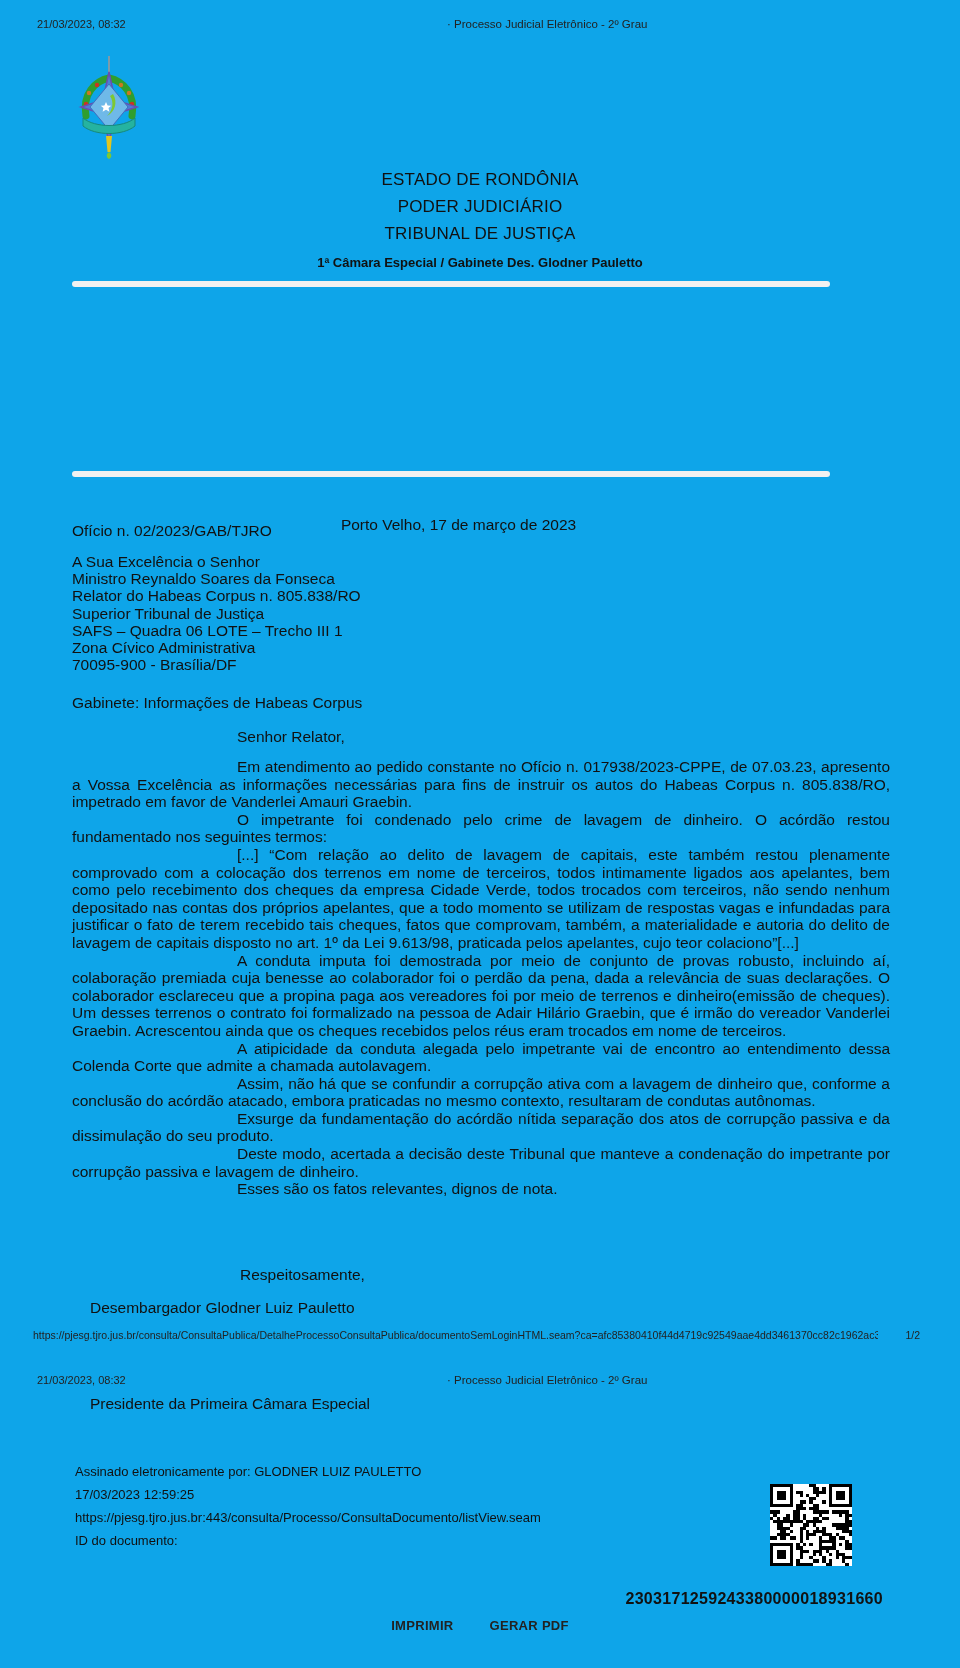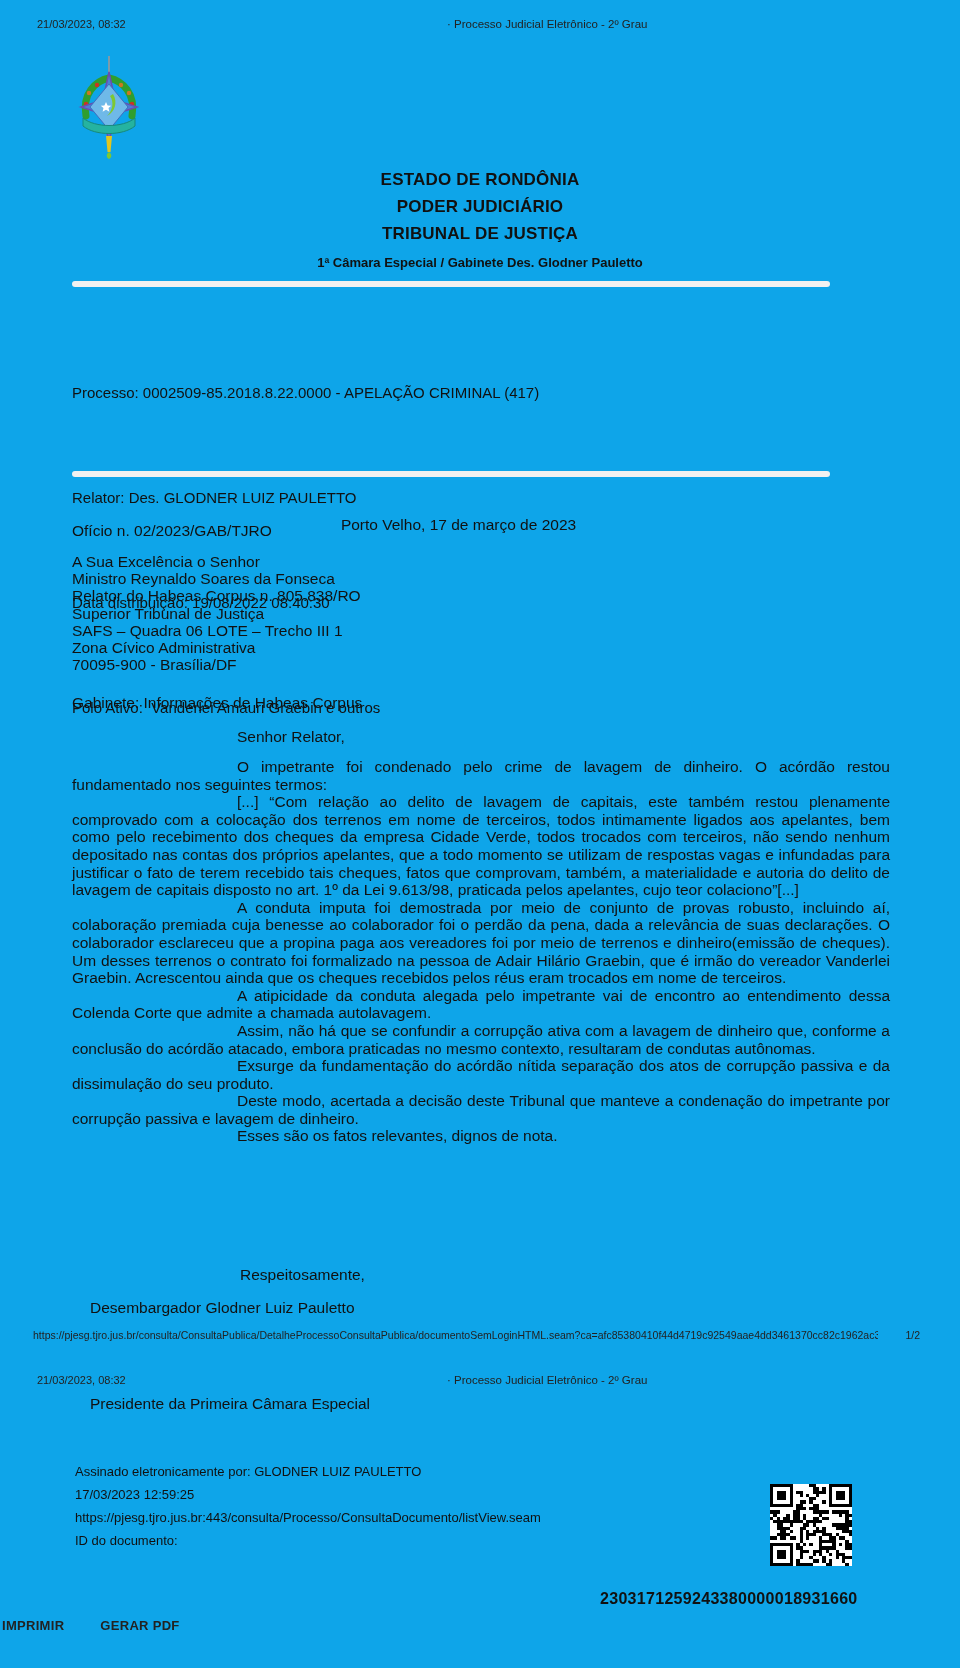--- a/index.html
+++ b/index.html
@@ -9,21 +9,21 @@
 
   
   .hdr-date{left:37px;top:18px;font-size:11px;color:#222;}
   .hdr-title{left:447px;top:18px;font-size:11.5px;color:#222;}
   .hdr2-date{left:37px;top:1374px;font-size:11px;color:#222;}
   .hdr2-title{left:447px;top:1374px;font-size:11.5px;color:#222;}
 
   
   .logo{left:72px;top:56px;width:74px;height:104px;}
   .letterhead{left:0;top:166px;width:960px;text-align:center;line-height:27px;}
-  .lh-bold{font-size:17px;font-weight:bold;letter-spacing:.2px;color:#111;}
+  .lh-bold{font-size:17px;font-weight:normal;letter-spacing:.2px;color:#111;}
   .lh-sub{font-size:13px;font-weight:600;margin-top:2px;color:#111;}
 
   .sep{left:72px;width:758px;height:6px;background:#f1f1f1;border-radius:3px;}
   .sep1{top:281px;}
   .sep2{top:471px;}
 
   .process{left:72px;top:305px;font-size:15px;line-height:35px;white-space:pre-wrap;color:#111;}
 
   .oficio{left:72px;top:501px;font-size:15.5px;color:#111;margin-top:21px;}
   .placedate{left:72px;top:516px;width:773px;text-align:center;font-size:15.5px;color:#111;}
@@ -41,24 +41,24 @@
 
   .footer1{left:33px;top:1329px;width:887px;display:flex;justify-content:space-between;
            align-items:flex-start;font-size:10.5px;color:#222;}
   .footer1 .url{white-space:nowrap;overflow:hidden;max-width:845px;}
   .footer1 .pg{margin-left:12px;}
 
   .signer-title{left:90px;top:1395px;font-size:15.5px;color:#111;}
 
   .sigblock{left:75px;top:1460px;font-size:13px;line-height:23px;color:#111;}
   .qr{left:770px;top:1483px;width:82px;height:84px;}
-  .docnum{left:600px;top:1590px;width:283px;text-align:left;
+  .docnum{left:600px;top:1590px;width:283px;text-align:right;
           font-size:16px;font-weight:600;letter-spacing:.3px;color:#111;}
 
-  .actions{left:0;top:1616px;width:960px;display:flex;justify-content:flex-start;gap:32px;}
+  .actions{left:0;top:1616px;width:960px;display:flex;justify-content:center;gap:32px;}
   .btn{background:none;border:none;font-family:inherit;font-size:13px;font-weight:bold;
        color:#222;letter-spacing:.3px;cursor:pointer;padding:2px 2px;}
 </style>
 </head>
 <body>
 
 <div class="page">
 
   <div class="abs hdr-date">21/03/2023, 08:32</div>
   <div class="abs hdr-title">· Processo Judicial Eletrônico - 2º Grau</div>
@@ -85,46 +85,41 @@
 
   <div class="abs letterhead">
     <div class="lh-bold">ESTADO DE RONDÔNIA</div>
     <div class="lh-bold">PODER JUDICIÁRIO</div>
     <div class="lh-bold">TRIBUNAL DE JUSTIÇA</div>
     <div class="lh-sub">1ª Câmara Especial / Gabinete Des. Glodner Pauletto</div>
   </div>
 
   <div class="abs sep sep1"></div>
 
-  <div class="abs process">
-    <div>Processo: 0002509-85.2018.8.22.0000 - APELAÇÃO CRIMINAL (417)</div>
-    <div>Relator: Des. GLODNER LUIZ PAULETTO</div>
-    <div>Data distribuição: 19/08/2022 08:40:30</div>
-    <div>Polo Ativo:  Vanderlei Amauri Graebin e outros</div>
-  </div>
 
   <div class="abs sep sep2"></div>
 
   <div class="abs oficio">Ofício n. 02/2023/GAB/TJRO</div>
   <div class="abs placedate">Porto Velho, 17 de março de 2023</div>
 
   <div class="abs recipient">
     <div>A Sua Excelência o Senhor</div>
     <div>Ministro Reynaldo Soares da Fonseca</div>
     <div>Relator do Habeas Corpus n. 805.838/RO</div>
     <div>Superior Tribunal de Justiça</div>
     <div>SAFS – Quadra 06 LOTE – Trecho III 1</div>
     <div>Zona Cívico Administrativa</div>
     <div>70095-900 - Brasília/DF</div>
   </div>
 
   <div class="abs subject">Gabinete: Informações de Habeas Corpus</div>
   <div class="abs salutation">Senhor Relator,</div>
 
   <div class="abs body-text">
+    <p>Em atendimento ao pedido constante no Ofício n. 017938/2023-CPPE, de 07.03.23, apresento a Vossa Excelência as informações necessárias para fins de instruir os autos do Habeas Corpus n. 805.838/RO, impetrado em favor de Vanderlei Amauri Graebin.</p>
     <p>O impetrante foi condenado pelo crime de lavagem de dinheiro. O acórdão restou fundamentado nos seguintes termos:</p>
     <p>[...] “Com relação ao delito de lavagem de capitais, este também restou plenamente comprovado com a colocação dos terrenos em nome de terceiros, todos intimamente ligados aos apelantes, bem como pelo recebimento dos cheques da empresa Cidade Verde, todos trocados com terceiros, não sendo nenhum depositado nas contas dos próprios apelantes, que a todo momento se utilizam de respostas vagas e infundadas para justificar o fato de terem recebido tais cheques, fatos que comprovam, também, a materialidade e autoria do delito de lavagem de capitais disposto no art. 1º da Lei 9.613/98, praticada pelos apelantes, cujo teor colaciono”[...]</p>
     <p>A conduta imputa foi demostrada por meio de conjunto de provas robusto, incluindo aí, colaboração premiada cuja benesse ao colaborador foi o perdão da pena, dada a relevância de suas declarações. O colaborador esclareceu que a propina paga aos vereadores foi por meio de terrenos e dinheiro(emissão de cheques). Um desses terrenos o contrato foi formalizado na pessoa de Adair Hilário Graebin, que é irmão do vereador Vanderlei Graebin. Acrescentou ainda que os cheques recebidos pelos réus eram trocados em nome de terceiros.</p>
     <p>A atipicidade da conduta alegada pelo impetrante vai de encontro ao entendimento dessa Colenda Corte que admite a chamada autolavagem.</p>
     <p>Assim, não há que se confundir a corrupção ativa com a lavagem de dinheiro que, conforme a conclusão do acórdão atacado, embora praticadas no mesmo contexto, resultaram de condutas autônomas.</p>
     <p>Exsurge da fundamentação do acórdão nítida separação dos atos de corrupção passiva e da dissimulação do seu produto.</p>
     <p>Deste modo, acertada a decisão deste Tribunal que manteve a condenação do impetrante por corrupção passiva e lavagem de dinheiro.</p>
     <p>Esses são os fatos relevantes, dignos de nota.</p>
   </div>
 

